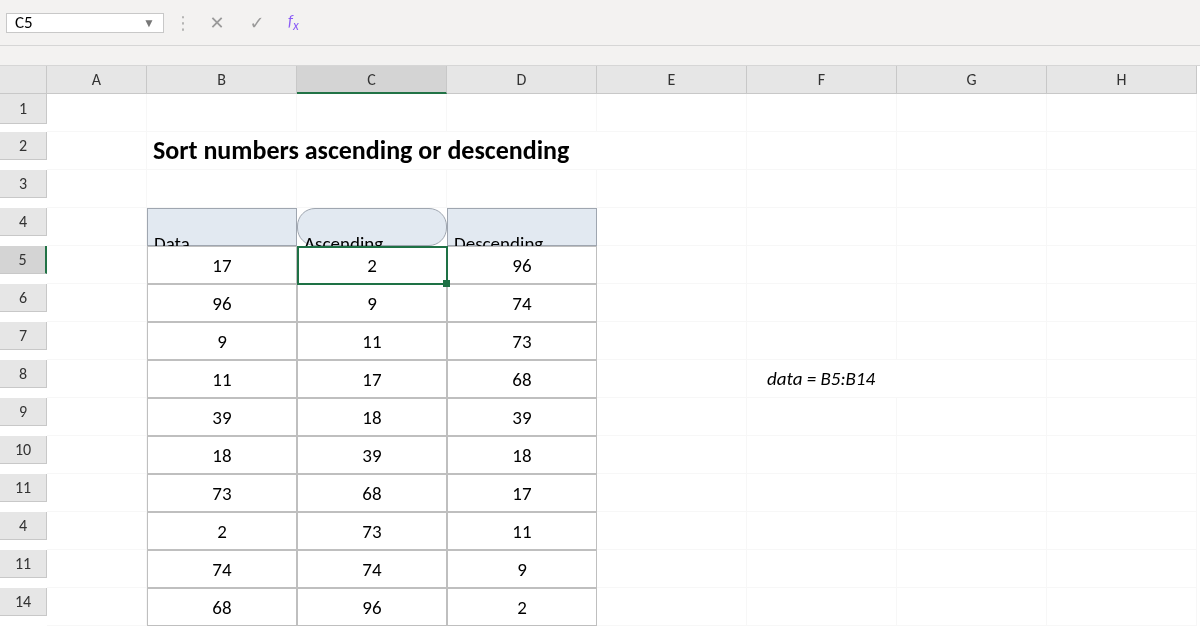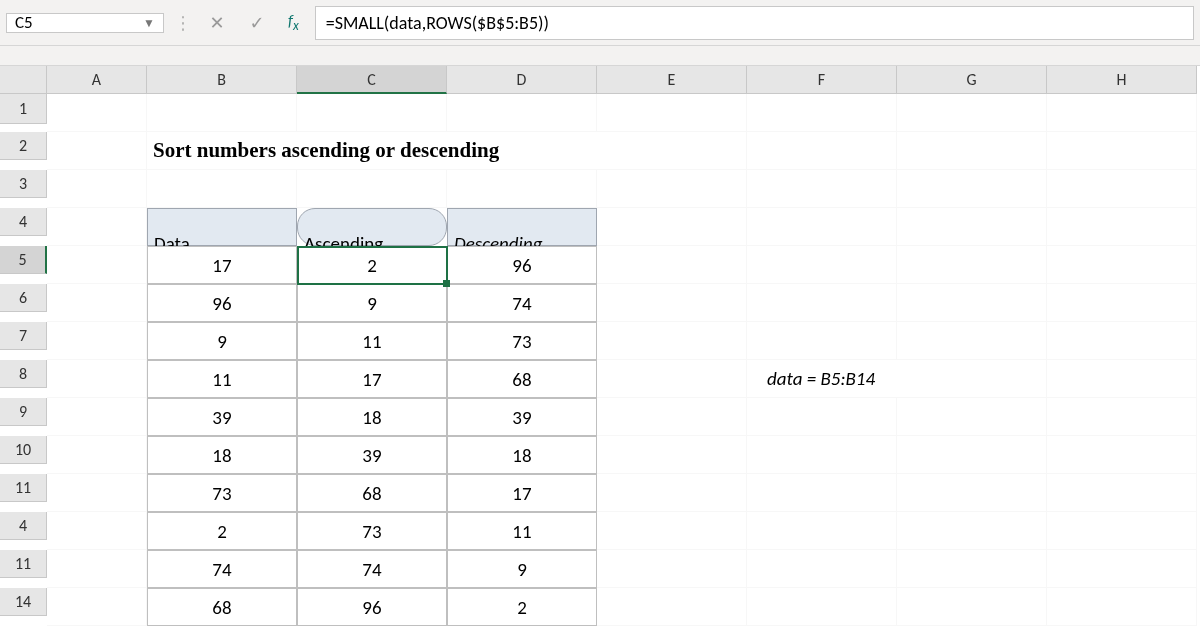--- a/index.html
+++ b/index.html
@@ -39,21 +39,21 @@
     color:#b0b0b0;
   }
   .fbar-btn {
     width: 30px;
     text-align: center;
     color:#9a9a9a;
     cursor: pointer;
   }
   .fx {
     font-style: italic;
-    color:#0f766e;
+    color:#8b5cf6;
     font-size: 16px;
     margin: 4px 6px;
   }
   .formula-input {
     flex: 1;
     height: 34px;
     background: #fff;
     border: 1px solid #c8c8c8;
     display: flex;
     align-items: center;
@@ -89,22 +89,21 @@
     height: 38px;
     line-height: 37px;
     padding: 0 6px;
     font-size: 19px;
     color:#000;
     background:#fff;
   }
   .rowhdr.r1 { height:30px; line-height:29px; }
   .title {
     font-weight: bold;
-    font-size: 21px;
-    font-family: Liberation Serif, serif;
+    font-size: 26px;
   }
   .tbl-head {
     background:#e2e9f1;
     border: 1px solid #9fa6b0;
     padding: 16px 6px;
   }
   .tbl-cell {
     border: 1px solid #bfbfbf;
     text-align: center;
     padding: 0 6px;
@@ -137,23 +136,20 @@
 
 <div class="formula-bar">
   <div class="namebox">
     <span>C5</span>
     <span class="dd">▼</span>
   </div>
   <span class="fbar-sep">⋮</span>
   <span class="fbar-btn">✕</span>
   <span class="fbar-btn">✓</span>
   <span class="fx">f<sub>x</sub></span>
-  <div class="formula-input">
-    <span>=SMALL(data,ROWS($B$5:B5))</span>
-  </div>
 </div>
 <div class="hdr-bottom"></div>
 
 <div class="sheet">
 
   <div class="corner"></div>
   <div class="colhdr">A</div>
   <div class="colhdr">B</div>
   <div class="colhdr active-col">C</div>
   <div class="colhdr">D</div>
@@ -186,21 +182,21 @@
   <div class="cell"></div>
   <div class="cell"></div>
   <div class="cell"></div>
   <div class="cell"></div>
   <div class="cell"></div>
 
   <div class="rowhdr">4</div>
   <div class="cell"></div>
   <div class="cell tbl-head" style="text-align:left;">Data</div>
   <div class="cell tbl-head" style="text-align:left;border-radius:18px;">Ascending</div>
-  <div class="cell tbl-head" style="text-align:left;font-style:italic;">Descending</div>
+  <div class="cell tbl-head" style="text-align:left;">Descending</div>
   <div class="cell"></div>
   <div class="cell"></div>
   <div class="cell"></div>
   <div class="cell"></div>
 
   <div class="rowhdr active-row">5</div>
   <div class="cell"></div>
   <div class="cell tbl-cell">17</div>
   <div class="cell tbl-cell active-cell">2</div>
   <div class="cell tbl-cell">96</div>

